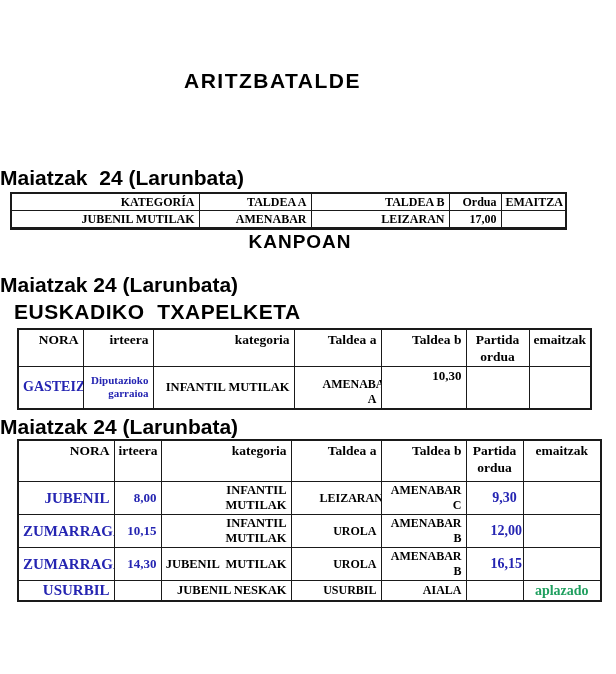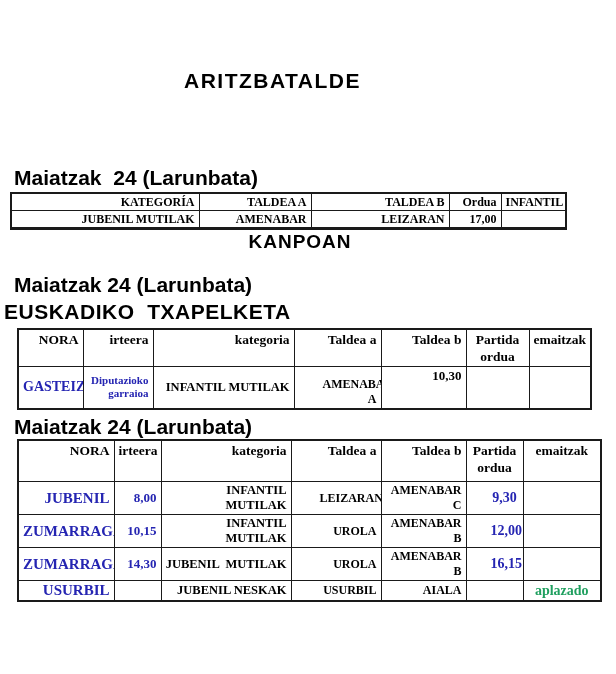--- a/index.html
+++ b/index.html
@@ -16,29 +16,29 @@
     padding-top: 16px; width: 545px; text-align: center;
     font-family: "Liberation Sans", sans-serif;
     font-weight: bold; font-size: 21px; line-height: 26px;
     letter-spacing: 1.5px; white-space: pre-wrap;
   }
 
   
   .day-heading {
     font-family: "Liberation Sans", sans-serif;
     font-weight: bold; font-size: 21px; line-height: 24px;
-    margin-left: 14px; white-space: pre-wrap;
+    margin-left: 0; white-space: pre-wrap;
   }
   .h1 { margin-top: 20px; }
   .h2 { margin-top: 20px; }
   .h3 { margin-top: 5px; }
   .sub-heading {
     font-family: "Liberation Sans", sans-serif;
     font-weight: bold; font-size: 21px; line-height: 24px;
-    margin-top: 3px; margin-left: 4px; letter-spacing: 0.5px;
+    margin-top: 3px; margin-left: 14px; letter-spacing: 0.5px;
     white-space: pre-wrap;
   }
   .kanpoan {
     margin-top: 1px; width: 600px; text-align: center;
     font-family: "Liberation Sans", sans-serif;
     font-weight: bold; font-size: 19px; line-height: 22px;
     letter-spacing: 1px;
   }
 
   
@@ -108,21 +108,21 @@
 
   <div class="day-heading h1">Maiatzak  24 (Larunbata)</div>
 
   <table id="t1">
       <thead>
         <tr>
           <th>KATEGORÍA</th>
           <th>TALDEA A</th>
           <th>TALDEA B</th>
           <th>Ordua</th>
-          <th>INFANTIL</th>
+          <th>EMAITZA</th>
         </tr>
       </thead>
       <tbody>
         <tr>
           <td>JUBENIL MUTILAK</td>
           <td>AMENABAR</td>
           <td>LEIZARAN</td>
           <td>17,00</td>
           <td></td>
         </tr>

